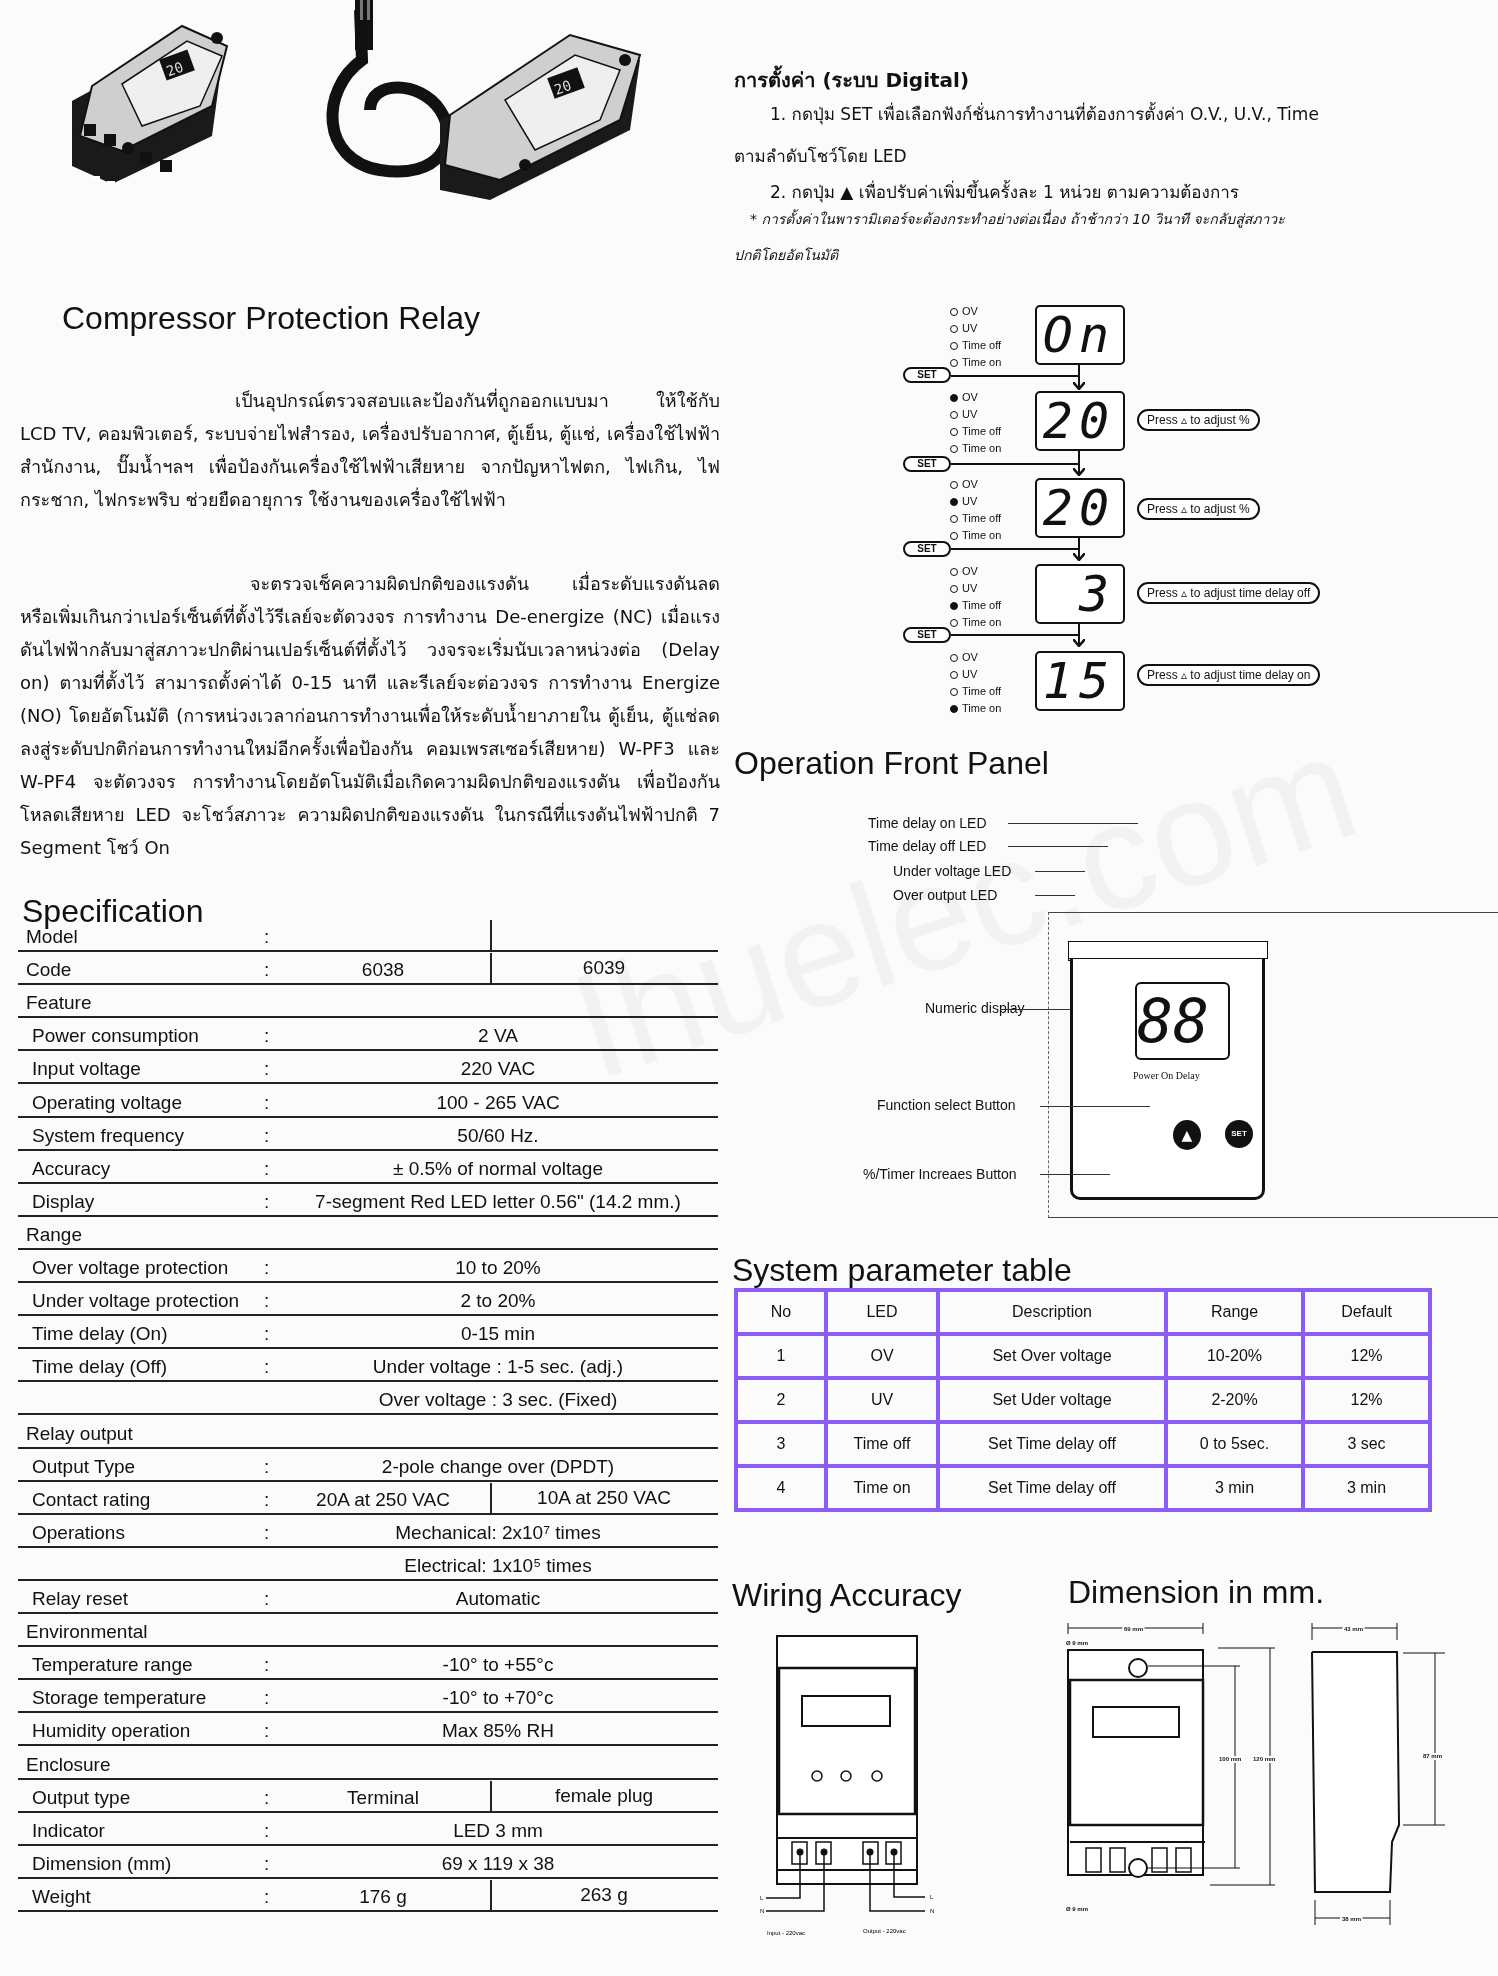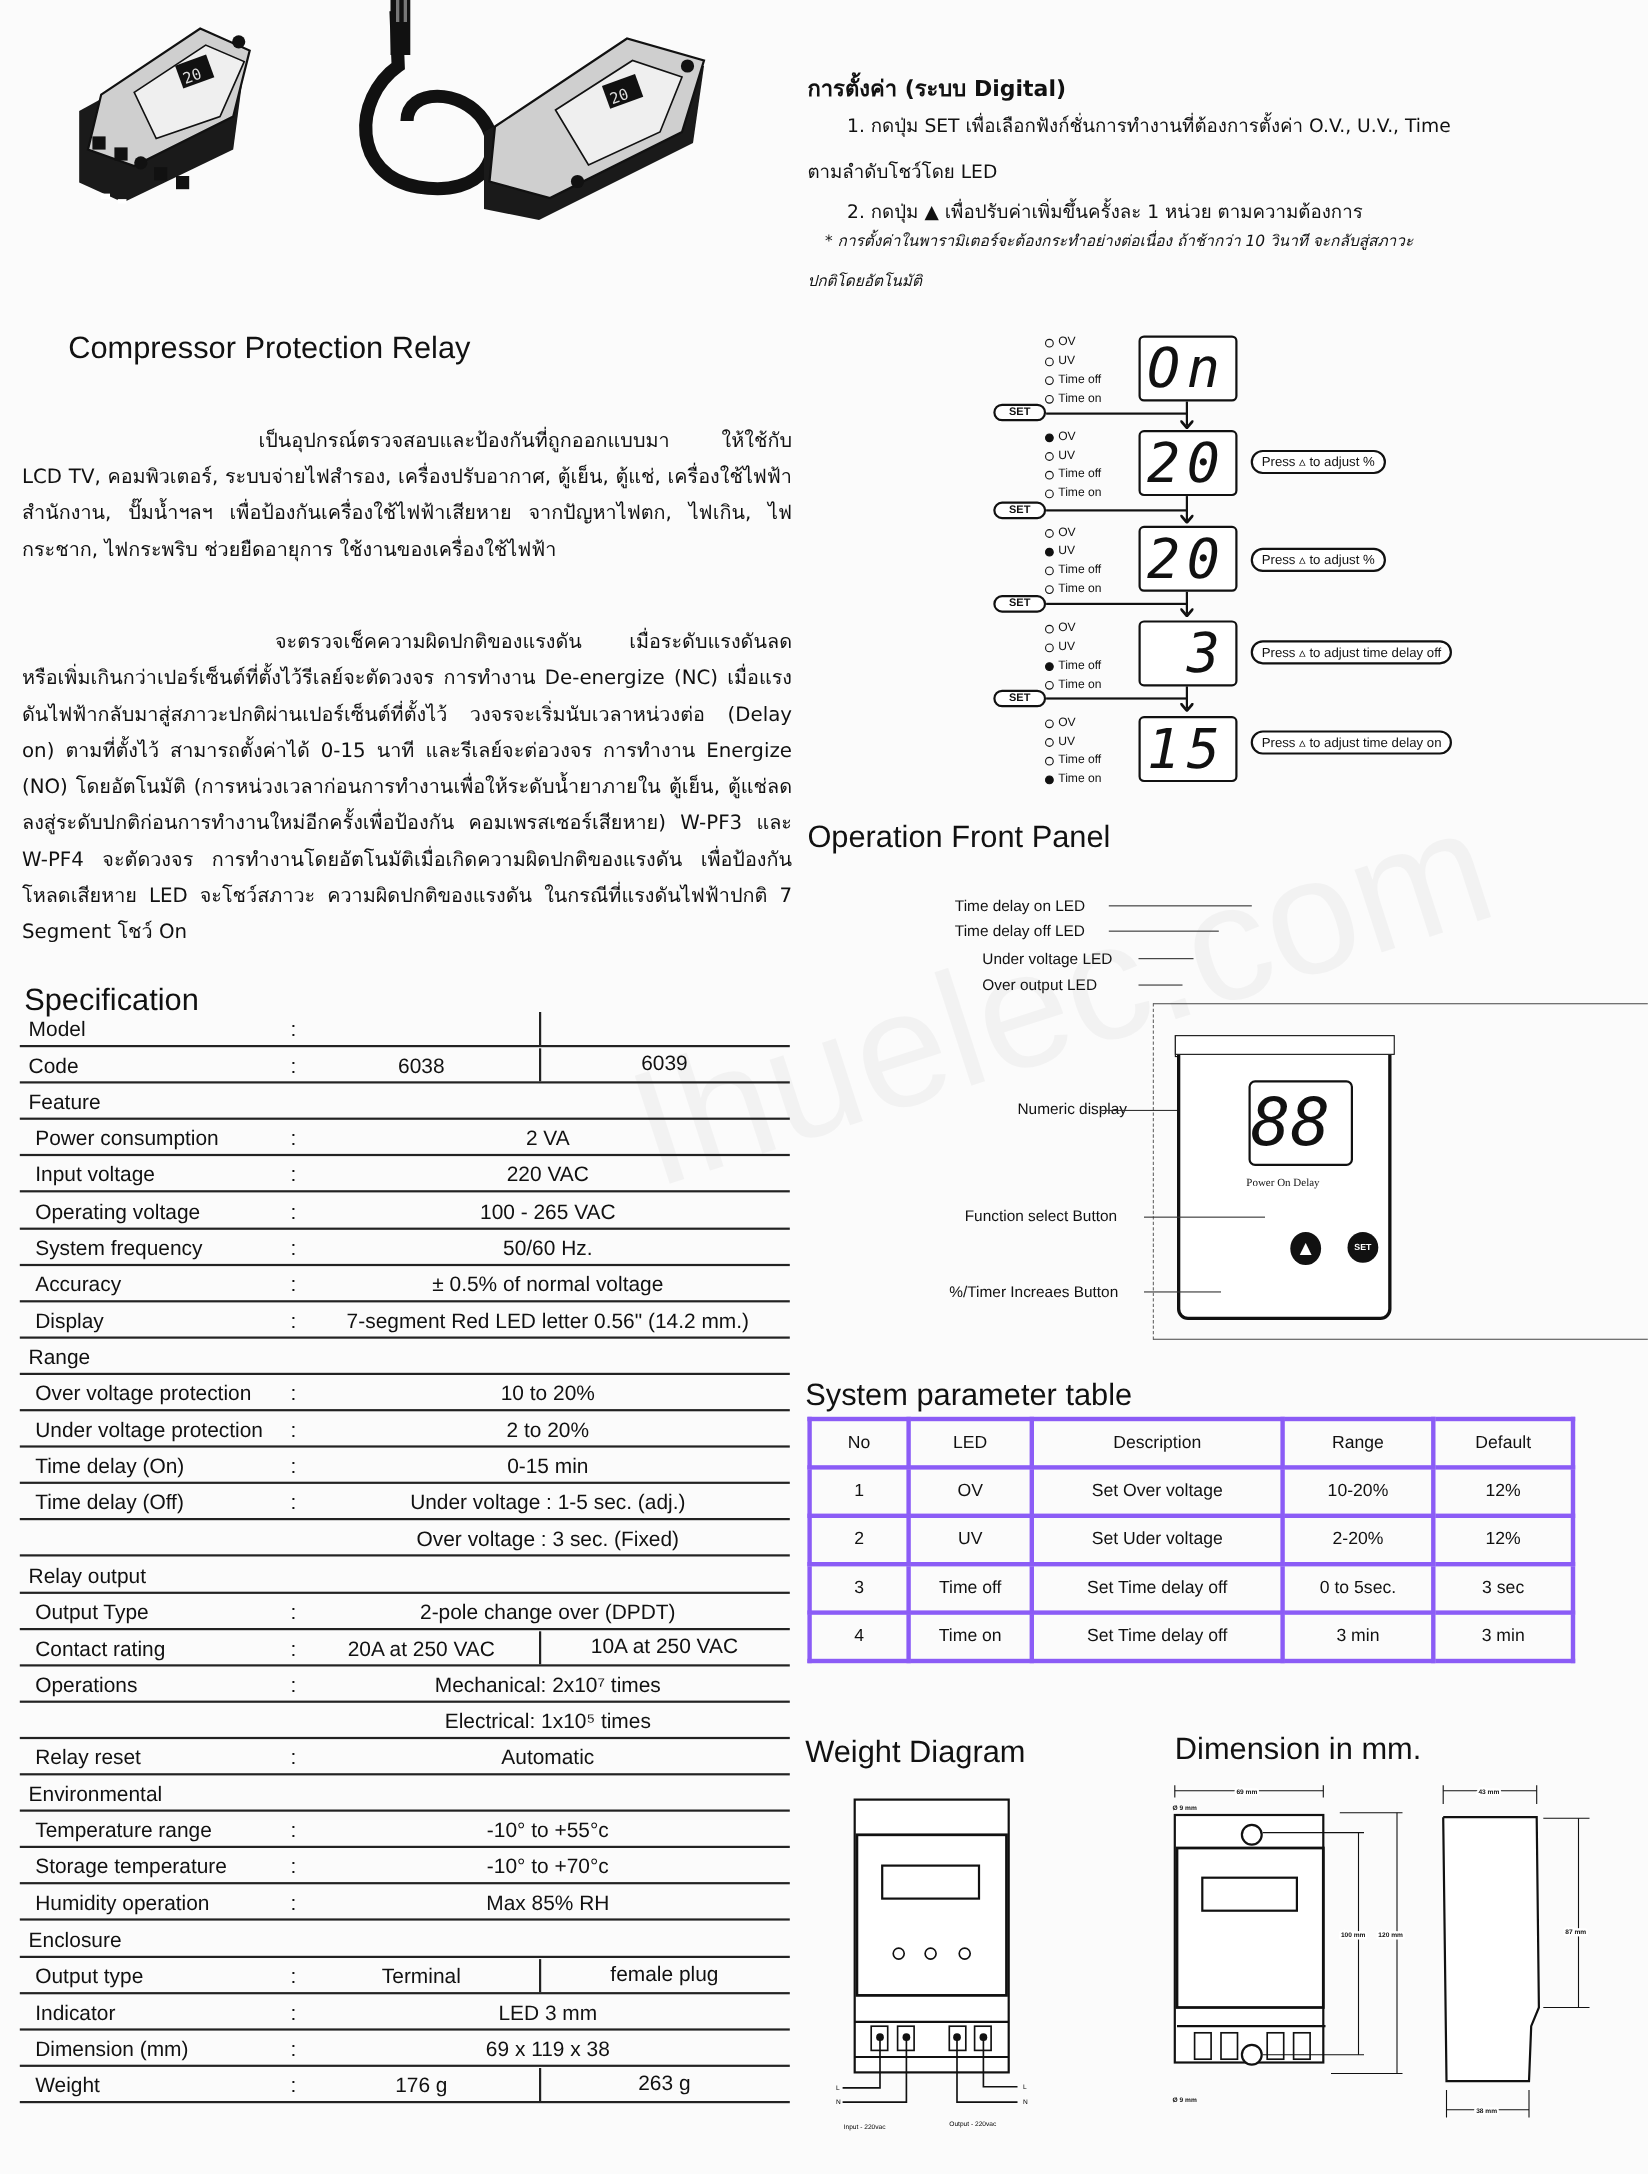--- a/index.html
+++ b/index.html
@@ -4,21 +4,21 @@
 <style>
   * { box-sizing: border-box; margin: 0; padding: 0; }
   html, body { width: 1498px; height: 1976px; background: #fbfbfb; overflow: hidden; }
   body { position: relative; font-family: "DejaVu Sans", sans-serif; color: #111; }
   .abs { position: absolute; }
 
   
   .photo { position: absolute; }
 
   
-  .h-title { font-family: "Liberation Sans", sans-serif; font-size: 28px; color: #111; }
+  .h-title { font-family: "Liberation Sans", sans-serif; font-size: 32px; color: #111; }
   .thai-p { font-family: "DejaVu Sans", sans-serif; font-size: 18px; line-height: 33px; text-align: justify; text-align-last: left; }
 
   
   .setup-title { font-size: 20px; font-weight: bold; }
   .setup-line { font-size: 17px; }
   .setup-note { font-size: 14px; font-style: italic; }
 
   
   .led-list { position: absolute; font-family: "Liberation Sans", sans-serif; font-size: 11px; line-height: 17px; }
   .led-item { display: flex; align-items: center; gap: 4px; }
@@ -447,21 +447,21 @@
     <tr>
         <td>4</td>
         <td>Time on</td>
         <td>Set Time delay off</td>
         <td>3 min</td>
         <td>3 min</td>
       </tr>
   </tbody>
 </table>
 
-<div class="abs h-title" style="left:732px; top:1577px;">Weight Diagram</div>
+<div class="abs h-title" style="left:732px; top:1577px;">Wiring Accuracy</div>
 <svg class="abs" style="left:760px; top:1630px;" width="190" height="330" viewBox="0 0 190 330">
   <rect x="17" y="6" width="140" height="248" fill="#fff" stroke="#111" stroke-width="2"></rect>
   <rect x="19" y="38" width="136" height="146" fill="#fff" stroke="#111" stroke-width="2.5"></rect>
   <rect x="42" y="66" width="88" height="30" fill="#fff" stroke="#111" stroke-width="2"></rect>
   <circle cx="57" cy="146" r="5" fill="none" stroke="#111" stroke-width="1.5"></circle>
   <circle cx="86" cy="146" r="5" fill="none" stroke="#111" stroke-width="1.5"></circle>
   <circle cx="117" cy="146" r="5" fill="none" stroke="#111" stroke-width="1.5"></circle>
   <line x1="17" y1="208" x2="157" y2="208" stroke="#111" stroke-width="2"></line>
   <line x1="17" y1="240" x2="157" y2="240" stroke="#111" stroke-width="2"></line>
   <rect x="32" y="212" width="15" height="22" fill="#fff" stroke="#111" stroke-width="1.5"></rect>

